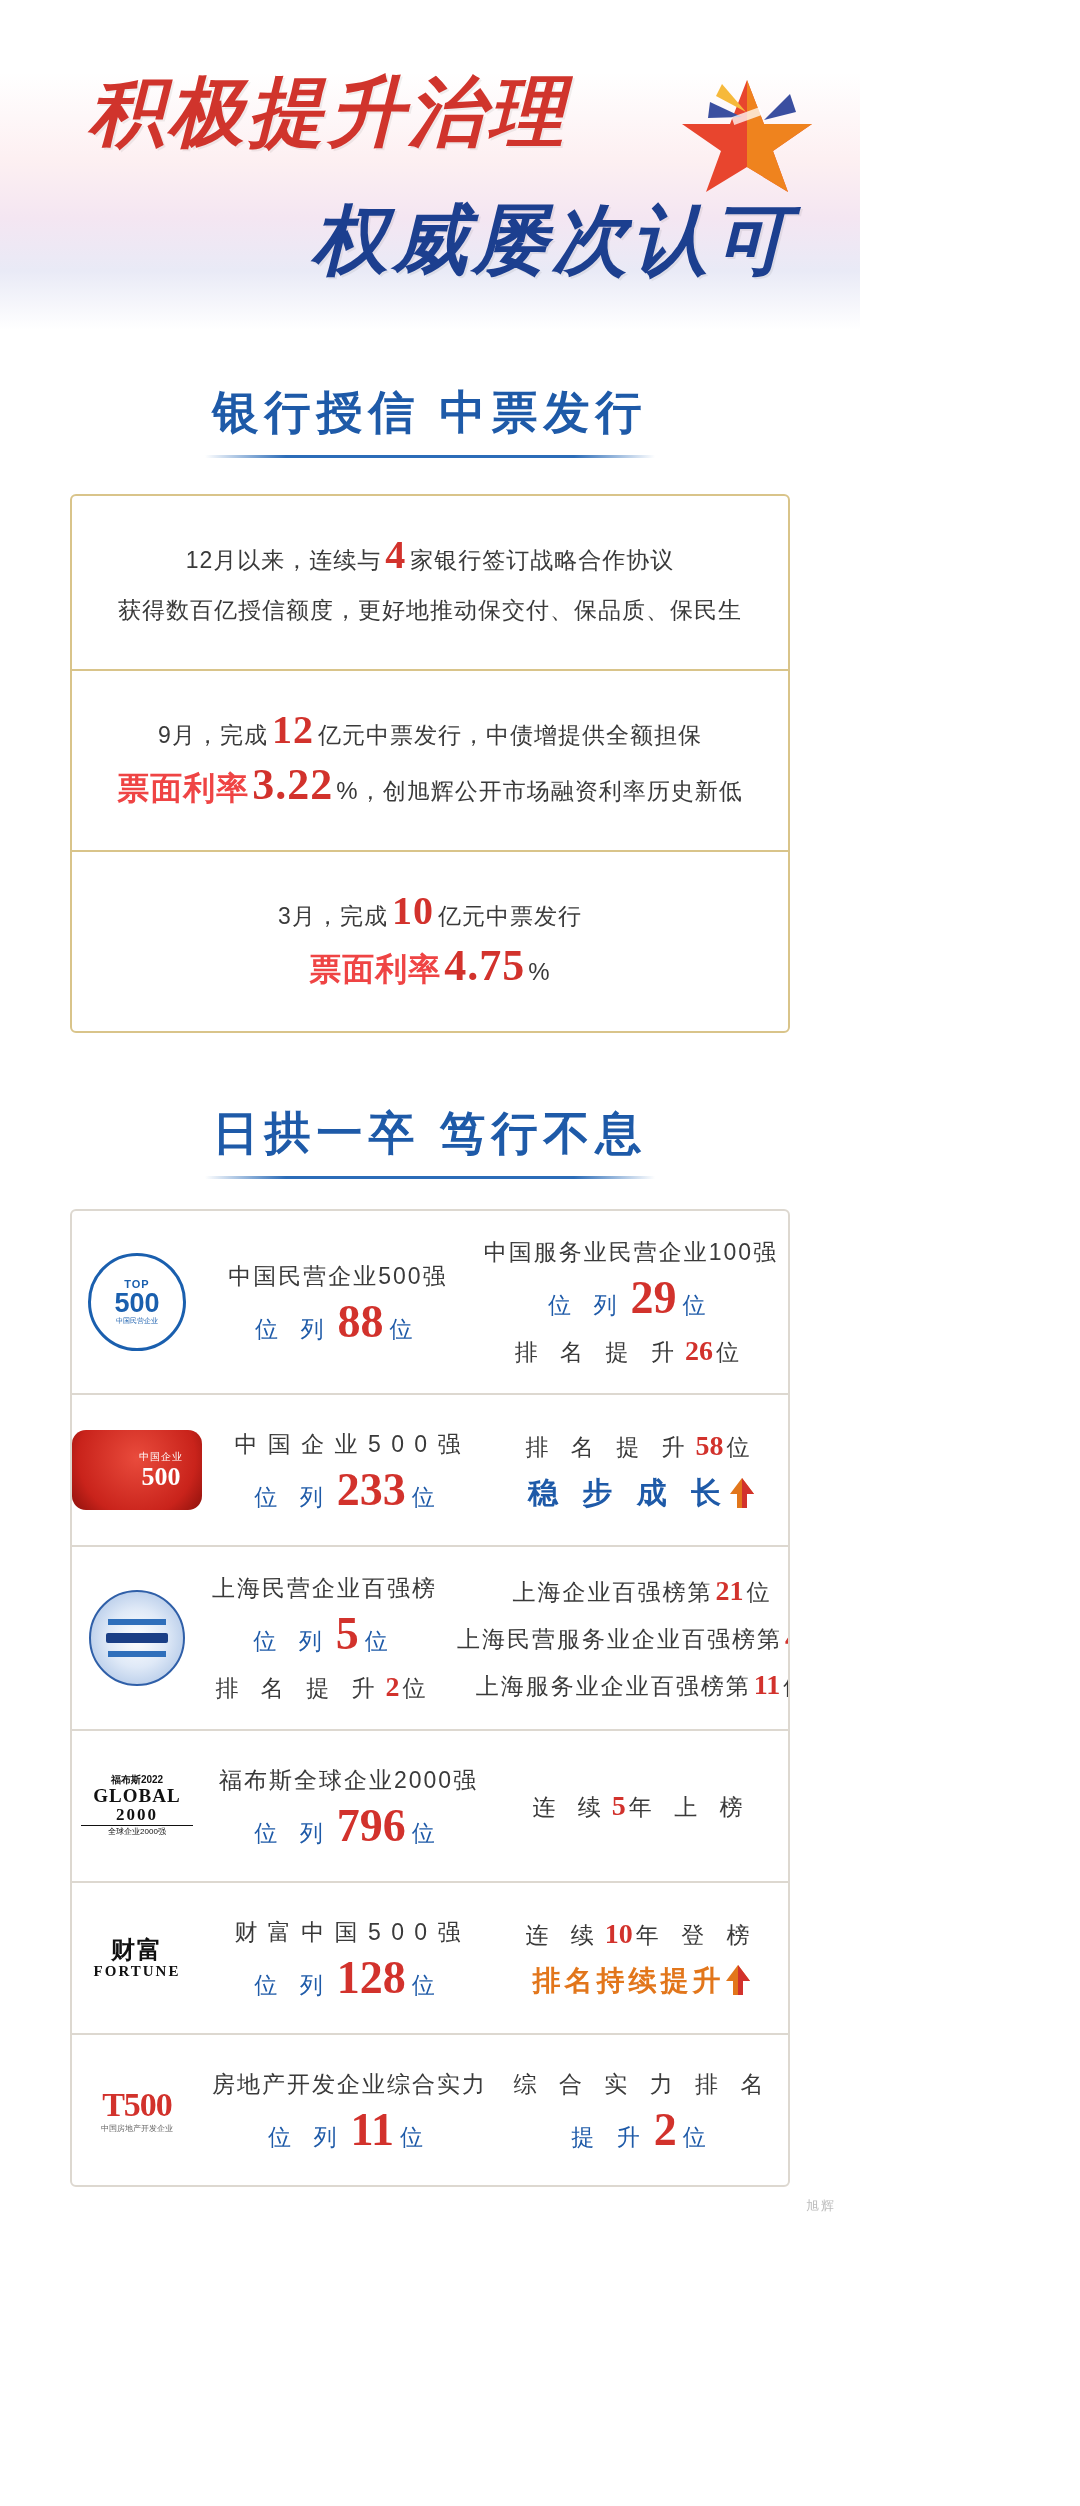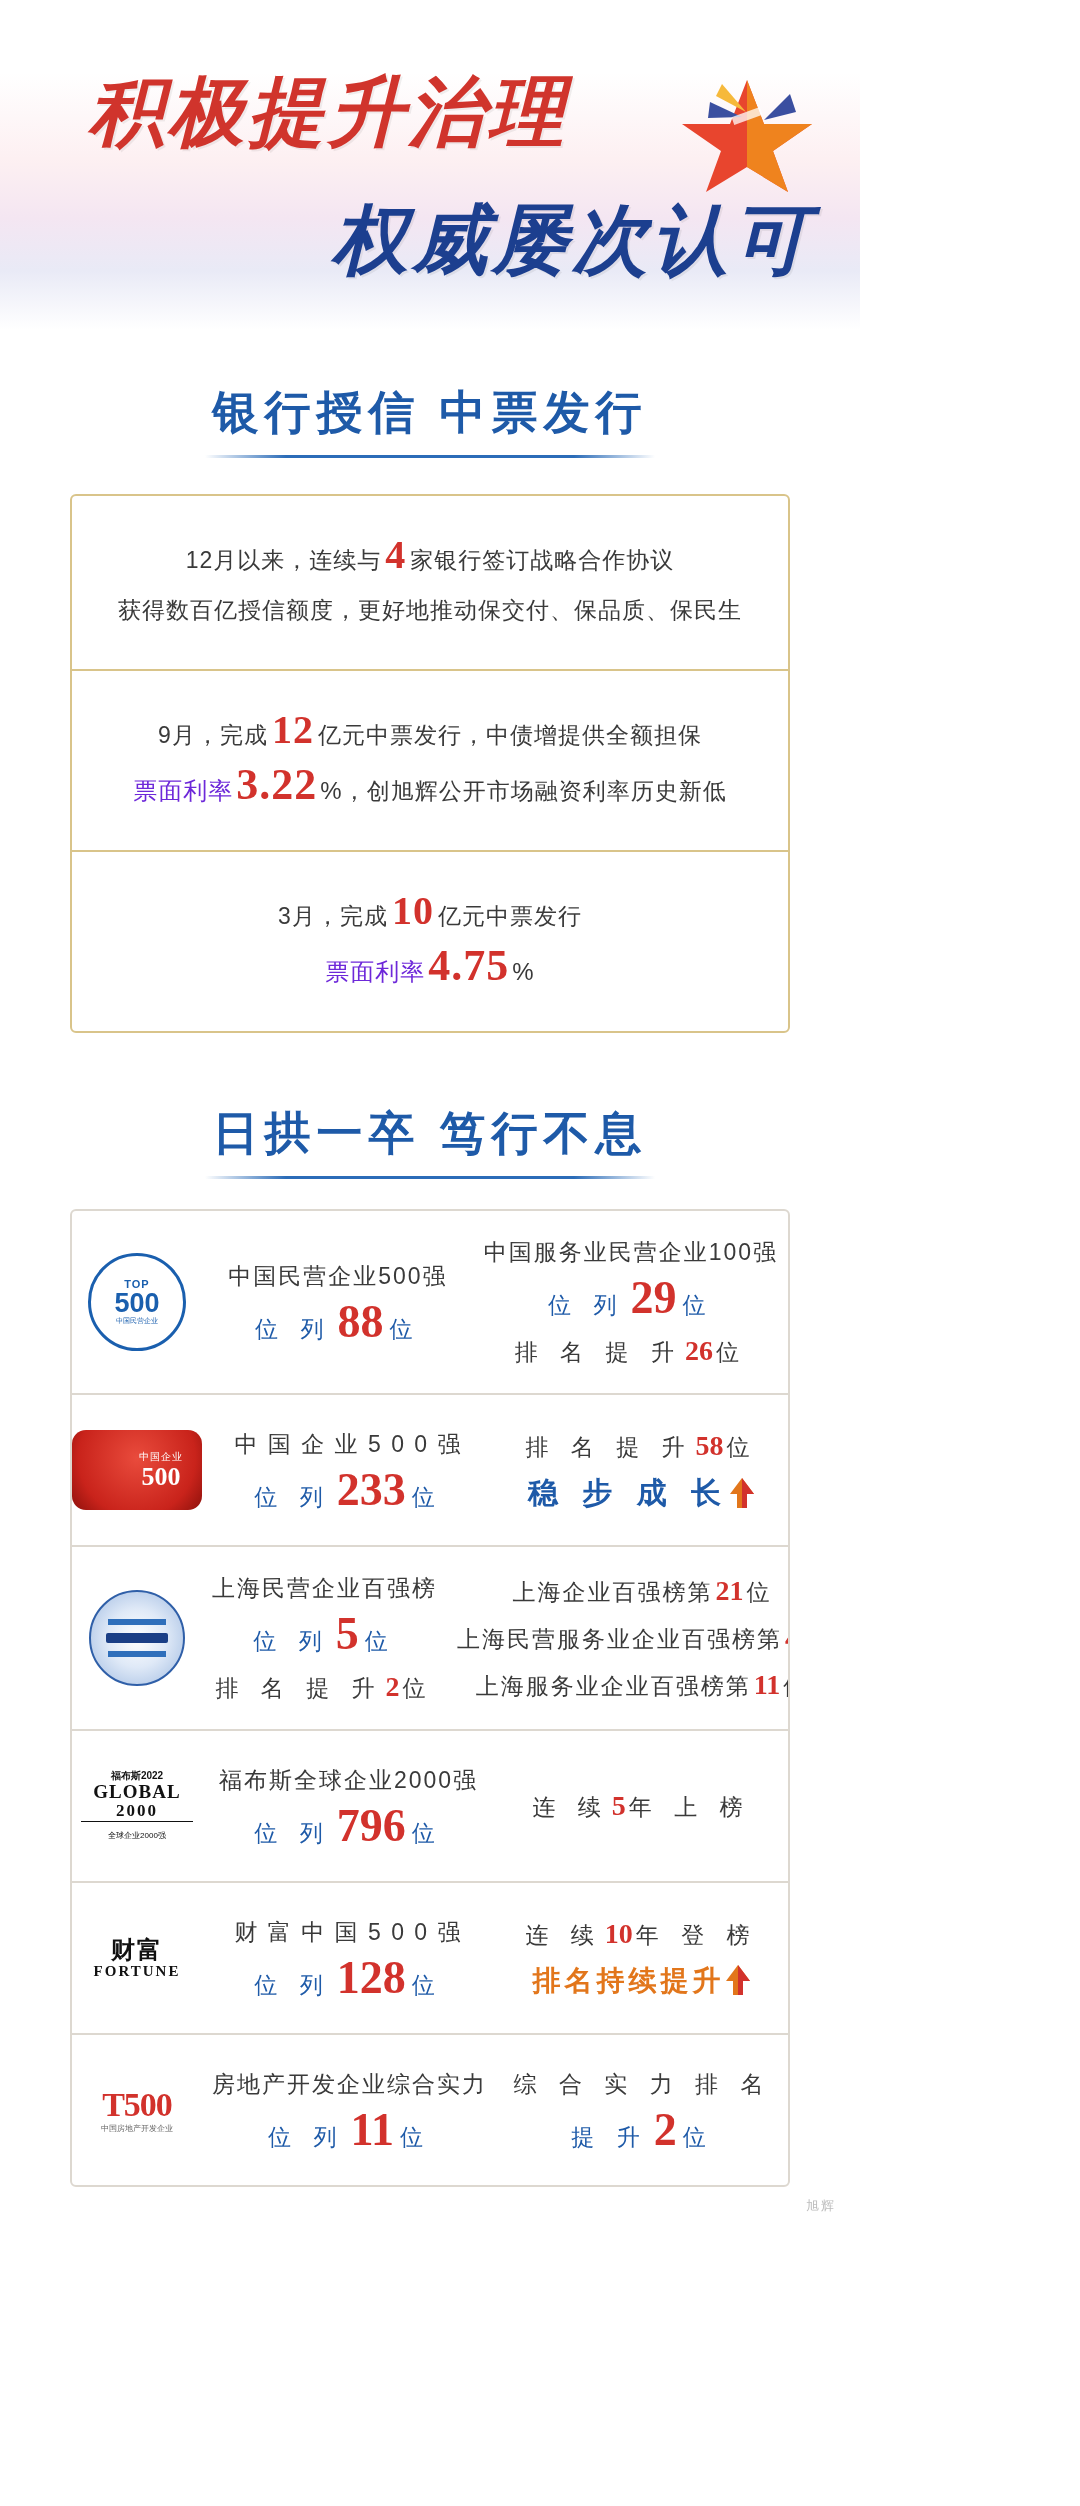--- a/index.html
+++ b/index.html
@@ -31,21 +31,21 @@
     font-size:76px;
     font-weight:bold;
     letter-spacing:4px;
     color:#d0342c;
     font-family:"Liberation Serif","DejaVu Serif",serif;
     font-style:italic;
     text-shadow:2px 2px 0 rgba(0,0,0,0.06);
   }
   .header-line2{
     position:absolute;
-    right:48px;
+    right:68px;
     top:190px;
     font-size:76px;
     font-weight:bold;
     letter-spacing:4px;
     color:#1c3f8f;
     font-family:"Liberation Serif","DejaVu Serif",serif;
     font-style:italic;
     text-shadow:2px 2px 0 rgba(0,0,0,0.06);
   }
   .star-wrap{
@@ -111,23 +111,23 @@
     font-family:"Liberation Serif","DejaVu Serif",serif;
   }
   .num-red-lg{
     color:#d2322c;
     font-weight:bold;
     font-size:44px;
     padding:0 3px;
     font-family:"Liberation Serif","DejaVu Serif",serif;
   }
   .lbl-blue{
-    color:#6d28d9;
-    font-size:24px;
-    font-weight:normal;
+    color:#ef4444;
+    font-size:32px;
+    font-weight:bold;
     letter-spacing:1px;
   }
   .pct{
     font-size:24px;
     color:#3a3a3a;
   }
 
   
   .rank-box{
     margin:30px 70px 0 70px;
@@ -227,21 +227,21 @@
   }
   .logo-forbes{
     width:112px;
     text-align:center;
     color:#111;
     line-height:1.05;
   }
   .logo-forbes .a{font-size:10px;font-weight:bold;}
   .logo-forbes .b{font-size:19px;font-weight:bold;font-family:"Liberation Serif",serif;letter-spacing:1px;}
   .logo-forbes .c{font-size:17px;font-weight:bold;font-family:"Liberation Serif",serif;letter-spacing:2px;}
-  .logo-forbes .d{font-size:8px;border-top:1px solid #111;margin-top:2px;padding-top:10px;}
+  .logo-forbes .d{font-size:8px;border-top:1px solid #111;margin-top:2px;padding-top:2px;}
   .logo-fortune{
     width:112px;text-align:center;color:#111;line-height:1.1;
   }
   .logo-fortune .a{font-size:24px;font-weight:bold;font-family:"Liberation Serif",serif;letter-spacing:2px;}
   .logo-fortune .b{font-size:15px;font-weight:bold;font-family:"Liberation Serif",serif;letter-spacing:2px;}
   .logo-t500{
     width:104px;text-align:center;color:#d2322c;line-height:1;
   }
   .logo-t500 .a{font-size:34px;font-weight:bold;font-family:"Liberation Serif",serif;letter-spacing:-1px;}
   .logo-t500 .b{font-size:8px;color:#666;letter-spacing:0px;margin-top:3px;}

